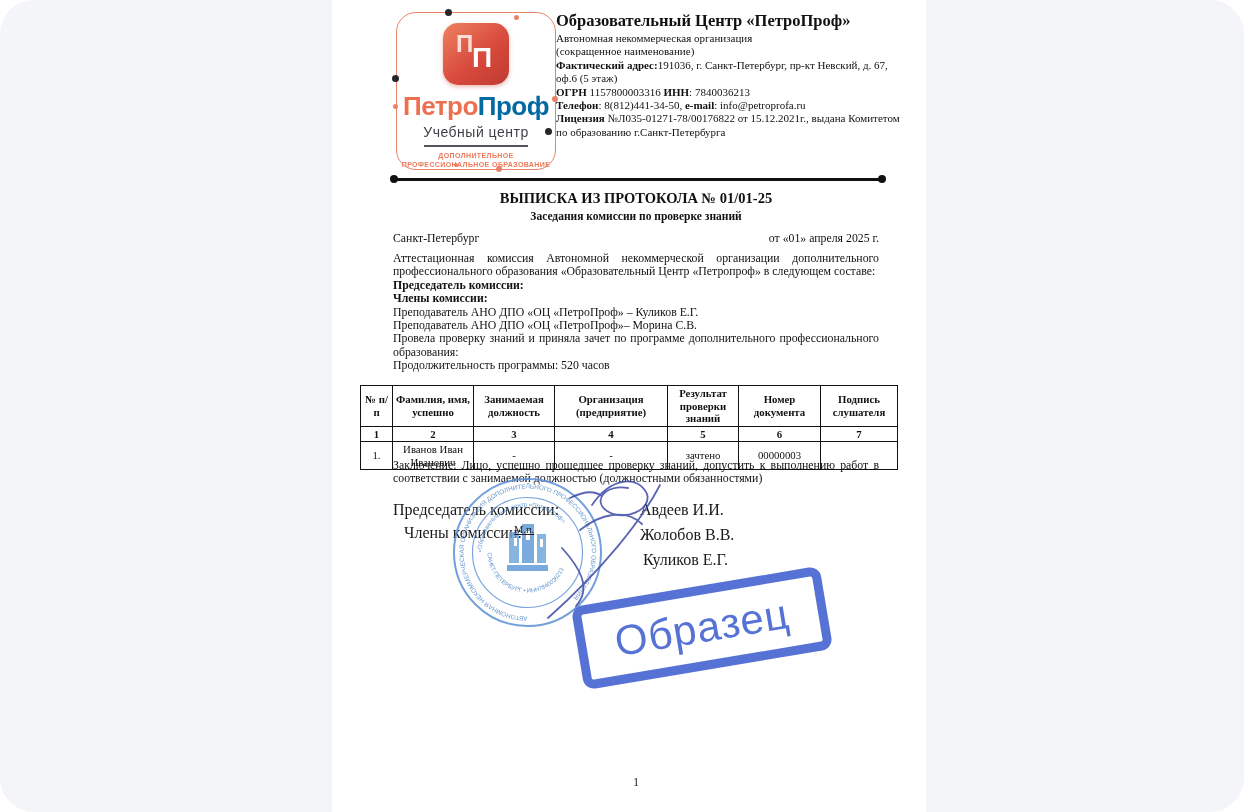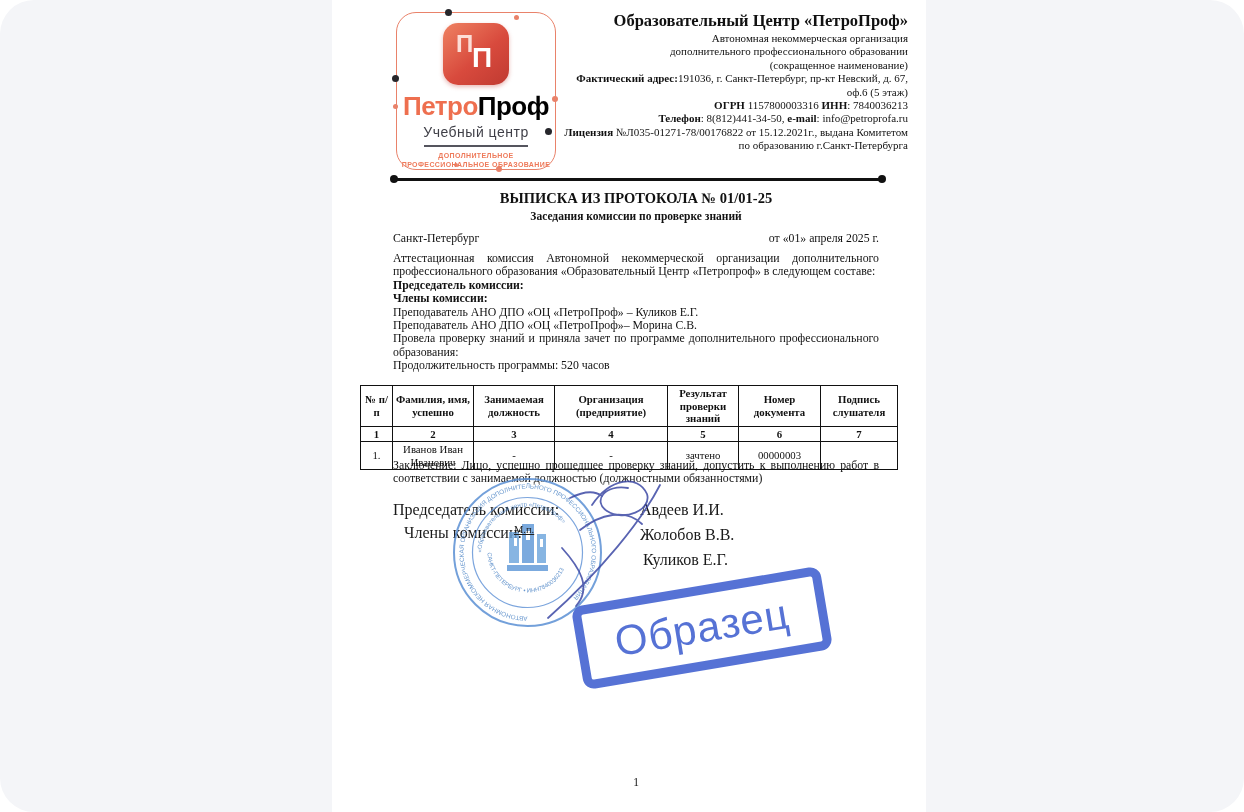--- a/index.html
+++ b/index.html
@@ -13,27 +13,27 @@
   .dot { position:absolute; border-radius:50%; }
   .dot.black { background:#26262b; }
   .dot.coral { background:#e9826a; }
   .logo-icon { position:absolute; left:47px; top:11px; width:66px; height:62px; border-radius:15px;
     background:linear-gradient(140deg,#ef8262 0%, #d84a3d 55%, #c03a31 100%);
     box-shadow:0 2px 4px rgba(192,58,49,.35); }
   .logo-icon .p1 { position:absolute; left:13px; top:7px; font-size:24px; font-weight:bold; color:rgba(255,235,230,.9); }
   .logo-icon .p2 { position:absolute; left:29px; top:19px; font-size:28px; font-weight:bold; color:#ffffff; }
   .brand { position:absolute; top:79px; width:100%; text-align:center; font-size:26px; font-weight:bold; letter-spacing:-.5px; }
   .brand .b1 { color:#ee6f4f; }
-  .brand .b2 { color:#000000; }
+  .brand .b2 { color:#0369a1; }
   .logo-sub { position:absolute; top:112px; width:100%; text-align:center; font-size:14px; color:#3f3f47; letter-spacing:.5px; }
   .logo-line { position:absolute; top:133px; left:28px; width:104px; height:1.5px; background:#55555e; }
   .tagline { position:absolute; top:139px; width:100%; text-align:center; font-size:7px; font-weight:bold; color:#ee7a5a; line-height:9px; letter-spacing:.4px; }
 
   
-  .org-block { position:absolute; left:224px; top:11px; width:352px; text-align:right; font-size:11px; line-height:13.4px; color:#111; }
+  .org-block { position:absolute; left:224px; top:11px; width:352px; text-align:left; font-size:11px; line-height:13.4px; color:#111; }
   .org-name { font-size:16.5px; font-weight:bold; line-height:20px; margin-bottom:1px; }
   .org-block b { font-weight:bold; }
 
   .rule { position:absolute; left:62px; top:178px; width:490px; height:2.6px; background:#111; }
   .rule-dot { position:absolute; top:175px; width:8px; height:8px; border-radius:50%; background:#111; }
 
   
   .content { position:absolute; left:61px; top:0; width:486px; font-size:11.8px; line-height:13.4px; color:#111; }
   .doc-heading { position:absolute; top:192px; width:100%; text-align:center; font-size:14.5px; font-weight:bold; }
   .doc-subheading { position:absolute; top:210px; width:100%; text-align:center; font-size:11.5px; font-weight:bold; }
@@ -90,21 +90,20 @@
       <div class="logo-line"></div>
       <div class="tagline">
         <div>ДОПОЛНИТЕЛЬНОЕ</div>
         <div>ПРОФЕССИОНАЛЬНОЕ ОБРАЗОВАНИЕ</div>
       </div>
     </div>
 
     <div class="org-block">
       <div class="org-name">Образовательный Центр «ПетроПроф»</div>
       <div>Автономная некоммерческая организация</div>
-      <div>дополнительного профессионального образовании</div>
       <div>(сокращенное наименование)</div>
       <div><b>Фактический адрес:</b><span>191036, г. Санкт-Петербург, пр-кт Невский, д. 67, оф.6 (5 этаж)</span></div>
       <div><b>ОГРН</b><span> 1157800003316 </span><b>ИНН</b><span>: 7840036213</span></div>
       <div><b>Телефон</b><span>: 8(812)441-34-50, </span><b>e-mail</b><span>: info@petroprofa.ru</span></div>
       <div><b>Лицензия</b><span> №Л035-01271-78/00176822 от 15.12.2021г., выдана Комитетом по образованию г.Санкт-Петербурга</span></div>
     </div>
 
     <div class="rule"></div>
     <div class="rule-dot" style="left:58px;"></div>
     <div class="rule-dot" style="left:546px;"></div>

